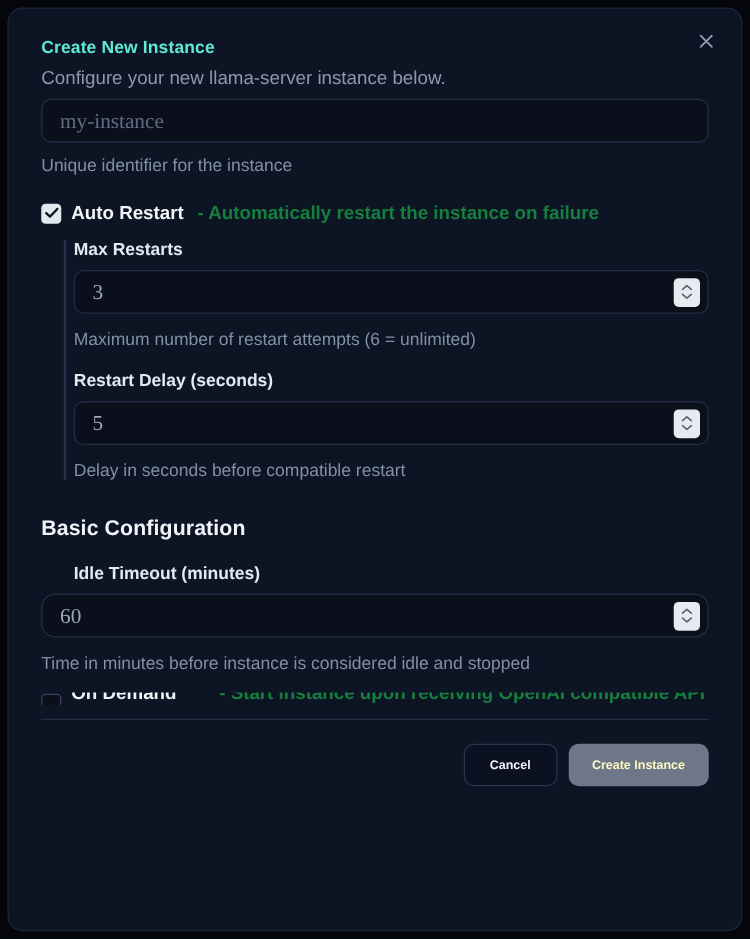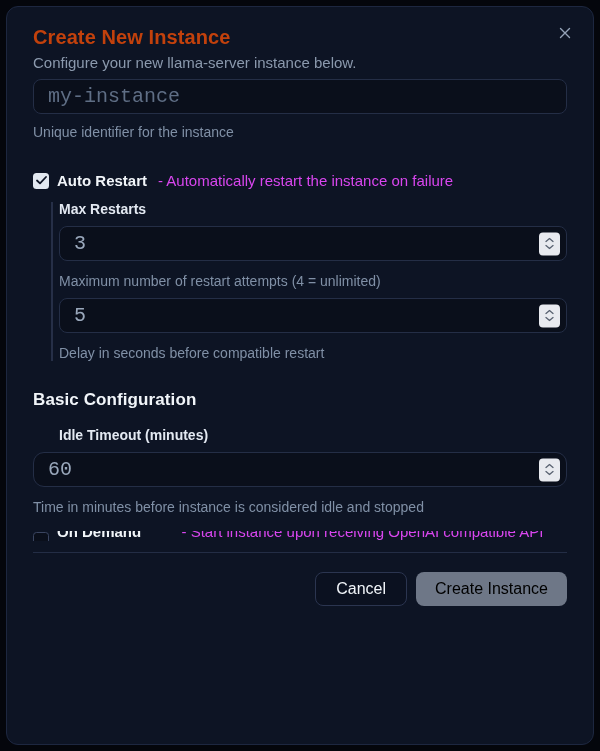--- a/index.html
+++ b/index.html
@@ -28,23 +28,23 @@
     position: absolute;
     top: 14px; right: 16px;
     width: 24px; height: 24px;
     background: transparent;
     border: none;
     display: flex; align-items: center; justify-content: center;
     cursor: pointer;
     padding: 0;
   }
   .modal-title {
-    font-size: 20px;
+    font-size: 14px;
     font-weight: 700;
-    color: #c2410c;
+    color: #5eead4;
     line-height: 22px;
     letter-spacing: 0.1px;
   }
   .modal-subtitle {
     margin-top: 7px;
     font-size: 15px;
     color: #8b99ad;
     line-height: 16px;
   }
   .field-label {
@@ -65,22 +65,22 @@
     height: 35px;
     background: #0a0f1b;
     border: 1px solid #242e46;
     border-radius: 8px;
   }
   .input-wrap input {
     width: 100%; height: 100%;
     background: transparent;
     border: none; outline: none;
     padding: 0 14px;
-    font-family: Liberation Mono, monospace;
-    font-size: 20px;
+    font-family: Liberation Serif, serif;
+    font-size: 17px;
     color: #9aa8bc;
   }
   .input-wrap input::placeholder { color: #5f6e85; }
   .stepper {
     position: absolute;
     right: 6px; top: 50%;
     transform: translateY(-50%);
     width: 21px; height: 23px;
     background: #e8eaef;
     border-radius: 4px;
@@ -98,21 +98,21 @@
   .section-heading {
     font-size: 17px;
     font-weight: 700;
     color: #f1f5f9;
     line-height: 19px;
     letter-spacing: 0.1px;
   }
   .mt-field { margin-top: 35px; }
   .mt-section { margin-top: 31px; }
   .check-row {
-    margin-top: 32px;
+    margin-top: 22px;
     display: flex; align-items: center;
     height: 17px;
   }
   .checkbox {
     width: 16px; height: 16px;
     border-radius: 3.5px;
     display: flex; align-items: center; justify-content: center;
     flex: 0 0 auto;
     cursor: pointer;
   }
@@ -120,21 +120,22 @@
   .checkbox.unchecked { background: #0a0f1b; border: 1px solid #3a4560; }
   .check-label {
     margin-left: 8px;
     font-size: 15px;
     font-weight: 600;
     color: #f1f5f9;
   }
   .check-desc {
     margin-left: 11px;
     font-size: 15px;
-    color: #d946ef;
+    color: #15803d;
+    font-weight: bold;
   }
   .indent-group {
     margin-top: 13px;
     margin-left: 18px;
     padding-left: 6px;
     border-left: 2px solid #262f47;
   }
   .indent-group .field-label { line-height: 15px; }
   .indent-group .input-wrap { margin-top: 9px; }
   .indent-group .helper-text { margin-top: 13px; }
@@ -154,35 +155,35 @@
     border-top: 1px solid #232d45;
     padding-top: 19px;
     display: flex;
     justify-content: flex-end;
     gap: 9px;
   }
   .btn {
     height: 34px;
     border-radius: 8px;
     font-family: inherit;
-    font-size: 16px;
-    font-weight: 400;
+    font-size: 10px;
+    font-weight: 700;
     cursor: pointer;
     display: flex; align-items: center; justify-content: center;
   }
   .btn-cancel {
     background: #0b1120;
     border: 1px solid #2b3550;
     color: #f1f5f9;
     padding: 0 20px;
   }
   .btn-create {
     background: #6e7787;
     border: none;
-    color: #000000;
+    color: #fef9c3;
     padding: 0 19px;
   }
 </style>
 </head>
 <body>
 
 <div class="backdrop">
   <div class="modal">
 
     <button class="close-btn">
@@ -224,22 +225,23 @@
                 <path d="M1 4 L4.5 1 L8 4" fill="none" stroke="#5a6372" stroke-width="1.3" stroke-linecap="round" stroke-linejoin="round"></path>
               </svg>
           </span>
           <span style="display:flex;">
             <svg width="9" height="5" viewBox="0 0 9 5">
                 <path d="M1 1 L4.5 4 L8 1" fill="none" stroke="#5a6372" stroke-width="1.3" stroke-linecap="round" stroke-linejoin="round"></path>
               </svg>
           </span>
         </div>
       </div>
-      <div class="helper-text">Maximum number of restart attempts (4 = unlimited)</div>
-
+      <div class="helper-text">Maximum number of restart attempts (6 = unlimited)</div>
+
+      <div class="field-label mt-inner">Restart Delay (seconds)</div>
       <div class="input-wrap">
         <input type="text" value="5" style="">
         <div class="stepper">
           <span style="display:flex;">
             <svg width="9" height="5" viewBox="0 0 9 5">
                 <path d="M1 4 L4.5 1 L8 4" fill="none" stroke="#5a6372" stroke-width="1.3" stroke-linecap="round" stroke-linejoin="round"></path>
               </svg>
           </span>
           <span style="display:flex;">
             <svg width="9" height="5" viewBox="0 0 9 5">

